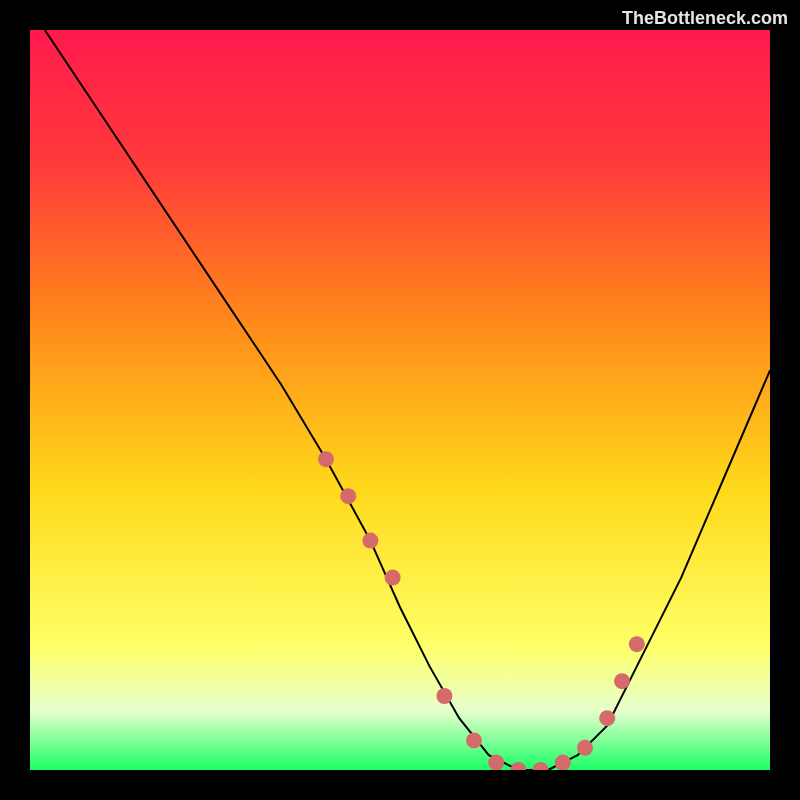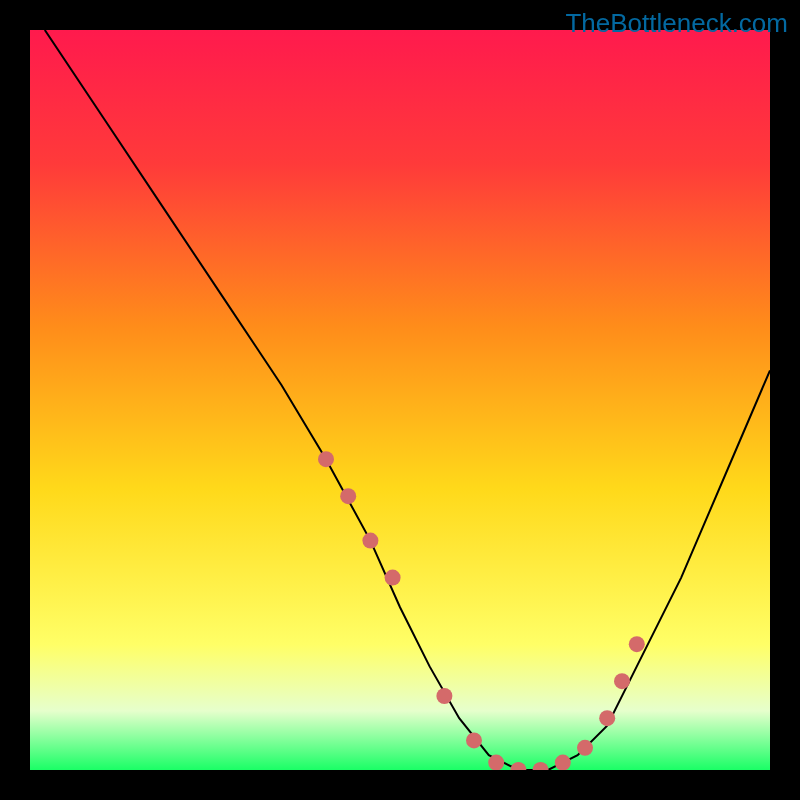--- a/index.html
+++ b/index.html
@@ -1,16 +1,16 @@
 <!DOCTYPE html>
 <html><head>
 <meta charset="utf-8">
 <style>
 body{margin:0;padding:0;background:#000;width:800px;height:800px;position:relative;font-family:Arial,sans-serif}
-.watermark{position:absolute;top:8px;right:12px;color:#0369a1;font-size:26px;font-weight:400;z-index:10}
+.watermark{position:absolute;top:8px;right:12px;color:#e5e5e5;font-size:18px;font-weight:700;z-index:10}
 .chart-area{position:absolute;left:30px;top:30px;width:740px;height:740px;overflow:hidden}
 svg{display:block}
 </style>
 </head>
 <body>
 
 <div class="watermark">TheBottleneck.com</div>
 
 <div class="chart-area">
 <svg id="chartsvg" width="740" height="740" viewBox="0 0 740 740">

